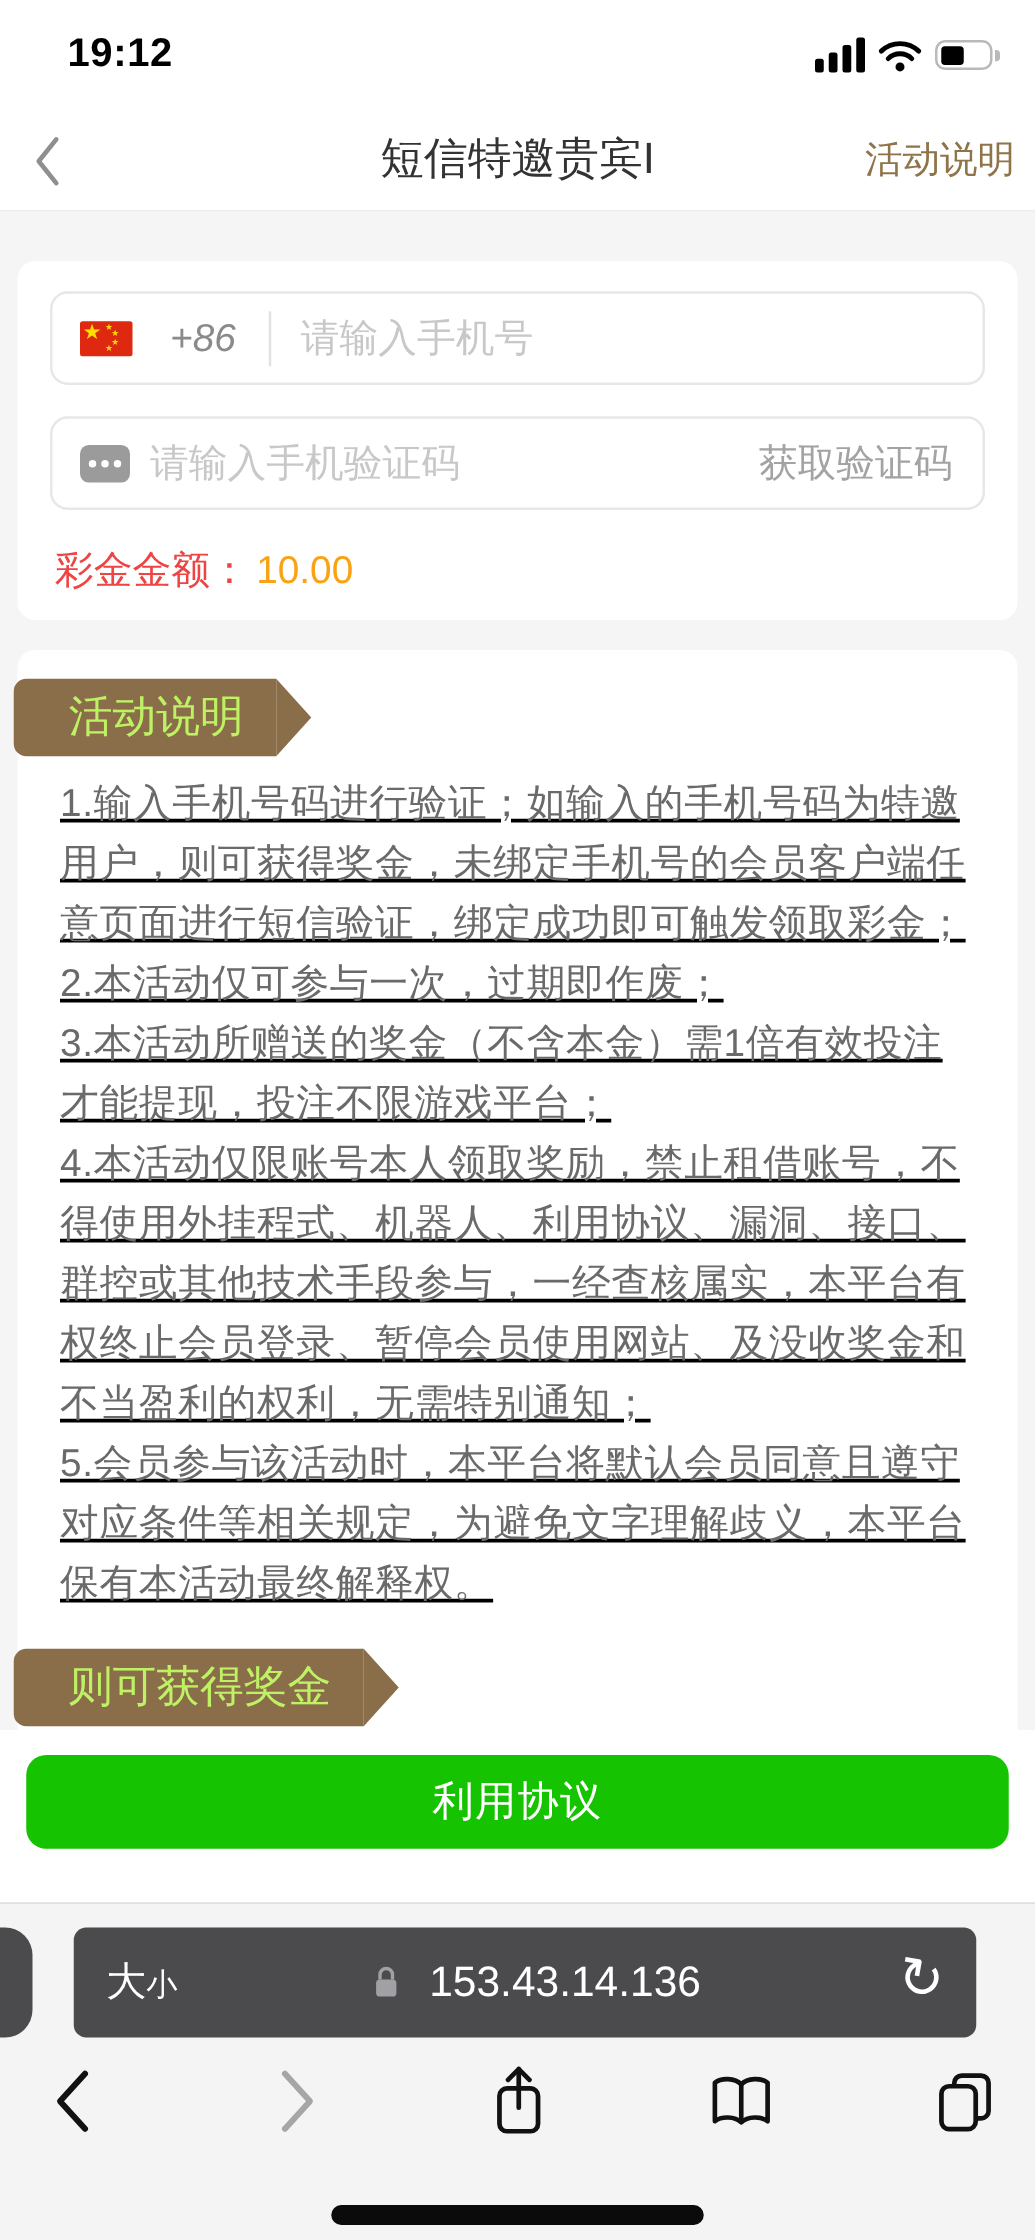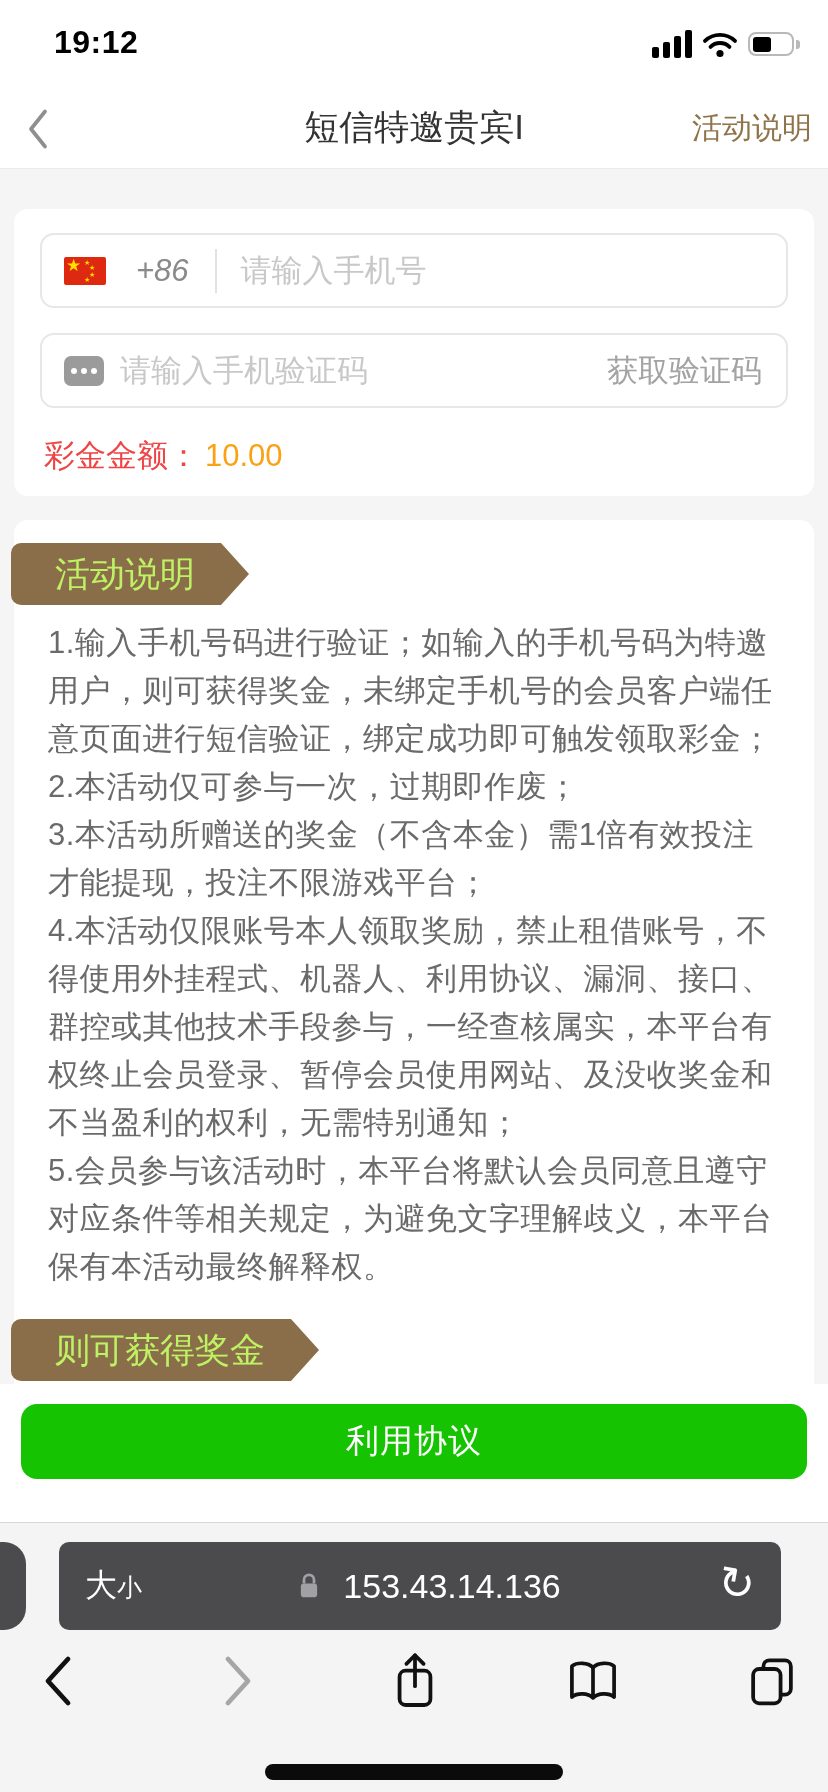--- a/index.html
+++ b/index.html
@@ -41,21 +41,21 @@
   .code-icon i{width:6px;height:6px;border-radius:50%;background:#fff;display:block;}
   .get-code{margin-left:auto;margin-right:24px;font-size:31px;color:#a3a3a3;cursor:pointer;}
   .bonus-row{display:flex;align-items:center;margin-top:26px;padding-left:4px;font-size:31px;height:44px;}
   .bonus-label{color:#ef4444;}
   .bonus-amount{color:#faa214;margin-left:6px;}
 
   
   .rules-card{margin-top:24px;padding:23px 0 30px;}
   .ribbon{position:relative;display:inline-block;margin-left:-3px;height:62px;line-height:62px;background:#8a6e4a;color:#bef264;font-size:35px;padding:0 26px 0 44px;border-radius:10px 0 0 10px;}
   .ribbon::after{content:"";position:absolute;left:100%;top:0;width:0;height:0;border-top:31px solid transparent;border-bottom:31px solid transparent;border-left:28px solid #8a6e4a;}
-  .rules{padding:14px 34px 0;}
+  .rules{padding:14px 34px 0;text-decoration:underline;}
   .rules p{margin:0;font-size:31px;line-height:48px;color:#6a6a6a;letter-spacing:.5px;}
   .ribbon.terms{margin-top:28px;}
 
   
   .cta-bar{position:absolute;left:0;top:1384px;width:828px;height:138px;background:#fff;}
   .claim-btn{display:block;position:absolute;left:21px;right:21px;top:20px;height:75px;background:#16c301;border:none;border-radius:16px;color:#fff;font-size:33px;font-family:inherit;letter-spacing:1px;cursor:pointer;}
 
   
   .chrome{position:absolute;left:0;top:1522px;width:828px;height:270px;background:#f4f4f5;border-top:1px solid #d8d8d8;box-sizing:border-box;}
   .mini-pill{position:absolute;left:-30px;top:19px;width:56px;height:88px;background:#4b4b4d;border-radius:22px;}

